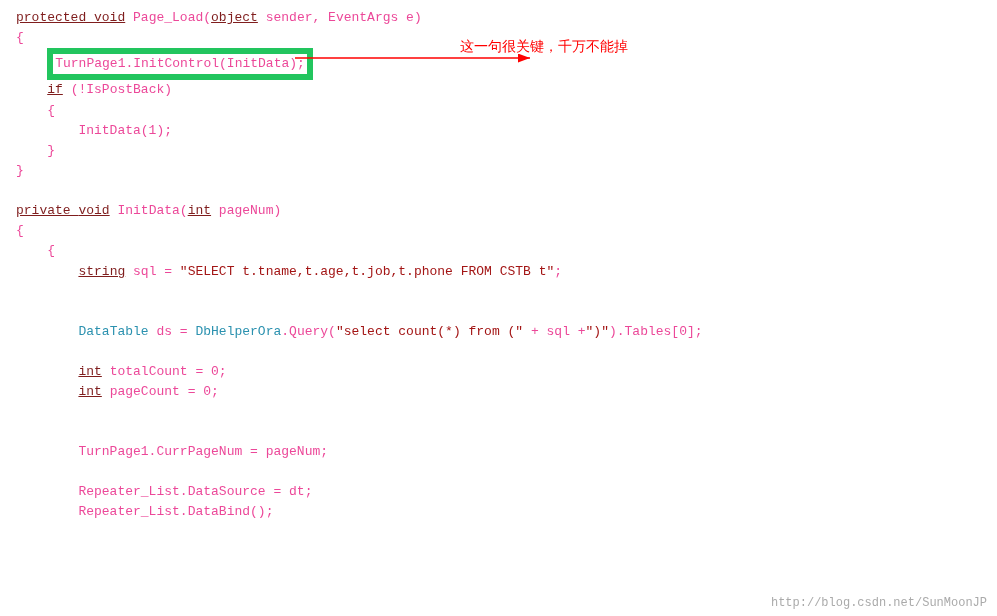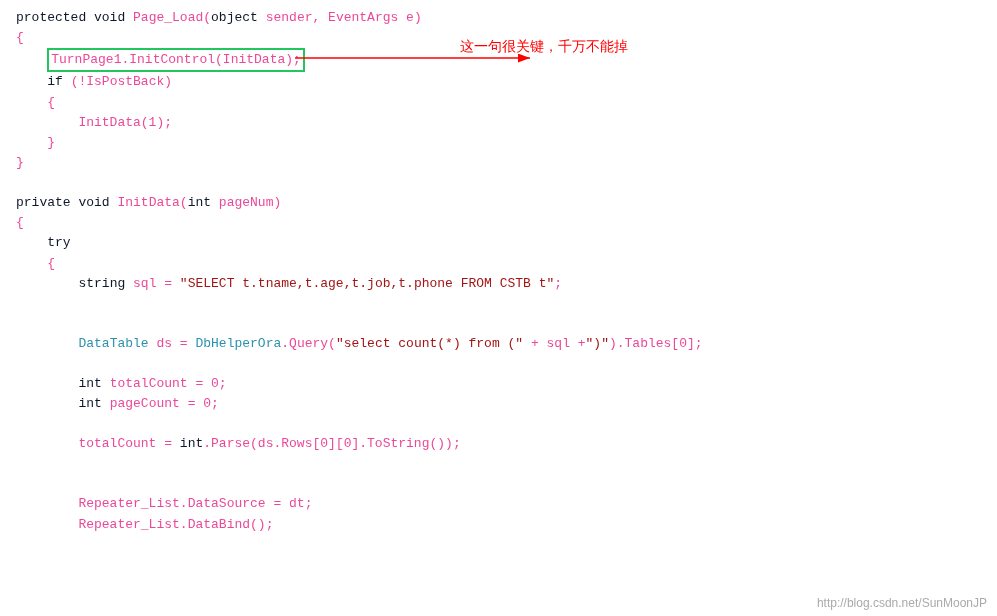--- a/index.html
+++ b/index.html
@@ -27,27 +27,27 @@
       height: 100%;
       overflow: hidden;
     }
 
     .code-line {
       line-height: 1.55;
       white-space: pre;
       font-size: 13px;
     }
 
-    .kw { color: #0f172a; }
+    .kw { color: #7f1d1d; text-decoration: underline; }
     .string { color: #a31515; }
     .class-name { color: #2b91af; }
     .plain { color: #ec4899; }
     .red-box {
       display: inline-block;
-      border: 2px solid #22c55e;
+      border: 6px solid #22c55e;
       padding: 0 2px;
     }
 
     .annotation-arrow {
       position: absolute;
       top: 43px;
       left: 290px;
       width: 250px;
       height: 40px;
       pointer-events: none;
@@ -63,51 +63,50 @@
       white-space: nowrap;
       text-align: right;
     }
 
     .watermark {
       position: absolute;
       bottom: 6px;
       right: 10px;
       color: #aaaaaa;
       font-size: 12px;
-      font-family: Liberation Sans, sans-serif;
+      font-family: Liberation Mono, monospace;
     }
   </style>
 </head>
 <body>
 
 <div class="code-container">
   <div id="code-lines">
       <div class="code-line"><span class="kw">protected </span><span class="kw">void</span><span class="plain"> Page_Load(</span><span class="kw">object</span><span class="plain"> sender, EventArgs e)</span></div>
       <div class="code-line"><span class="plain">{</span></div>
       <div class="code-line">    <span class="red-box"><span class="plain">TurnPage1.InitControl(InitData);</span></span></div>
       <div class="code-line"><span class="plain">    </span><span class="kw">if</span><span class="plain"> (!IsPostBack)</span></div>
       <div class="code-line"><span class="plain">    {</span></div>
       <div class="code-line"><span class="plain">        InitData(1);</span></div>
       <div class="code-line"><span class="plain">    }</span></div>
       <div class="code-line"><span class="plain">}</span></div>
       <div class="code-line" style="height: 20px;">&nbsp;</div>
       <div class="code-line"><span class="kw">private </span><span class="kw">void</span><span class="plain"> InitData(</span><span class="kw">int</span><span class="plain"> pageNum)</span></div>
       <div class="code-line"><span class="plain">{</span></div>
-      <div class="code-line"><span class="plain">    </span><span class="kw">try</span></div>
       <div class="code-line"><span class="plain">    {</span></div>
       <div class="code-line"><span class="plain">        </span><span class="kw">string</span><span class="plain"> sql = </span><span class="string">"SELECT t.tname,t.age,t.job,t.phone FROM CSTB t"</span><span class="plain">;</span></div>
       <div class="code-line" style="height: 20px;">&nbsp;</div>
       <div class="code-line" style="height: 20px;">&nbsp;</div>
       <div class="code-line"><span class="plain">        </span><span class="class-name">DataTable</span><span class="plain"> ds = </span><span class="class-name">DbHelperOra</span><span class="plain">.Query(</span><span class="string">"select count(*) from ("</span><span class="plain"> + sql +</span><span class="string">")"</span><span class="plain">).Tables[0];</span></div>
       <div class="code-line" style="height: 20px;">&nbsp;</div>
       <div class="code-line"><span class="plain">        </span><span class="kw">int</span><span class="plain"> totalCount = 0;</span></div>
       <div class="code-line"><span class="plain">        </span><span class="kw">int</span><span class="plain"> pageCount = 0;</span></div>
       <div class="code-line" style="height: 20px;">&nbsp;</div>
-      <div class="code-line"><span class="plain">        totalCount = </span><span class="kw">int</span><span class="plain">.Parse(ds.Rows[0][0].ToString());</span></div>
       <div class="code-line" style="height: 20px;">&nbsp;</div>
+      <div class="code-line"><span class="plain">        TurnPage1.CurrPageNum = pageNum;</span></div>
       <div class="code-line" style="height: 20px;">&nbsp;</div>
       <div class="code-line"><span class="plain">        Repeater_List.DataSource = dt;</span></div>
       <div class="code-line"><span class="plain">        Repeater_List.DataBind();</span></div>
       <div class="code-line" style="height: 20px;">&nbsp;</div>
     </div>
 
   <svg class="annotation-arrow" viewBox="0 0 250 40" xmlns="http://www.w3.org/2000/svg">
     <defs>
       <marker id="arrowhead" markerWidth="8" markerHeight="6" refX="8" refY="3" orient="auto">
         <polygon points="0 0, 8 3, 0 6" fill="red"></polygon>

